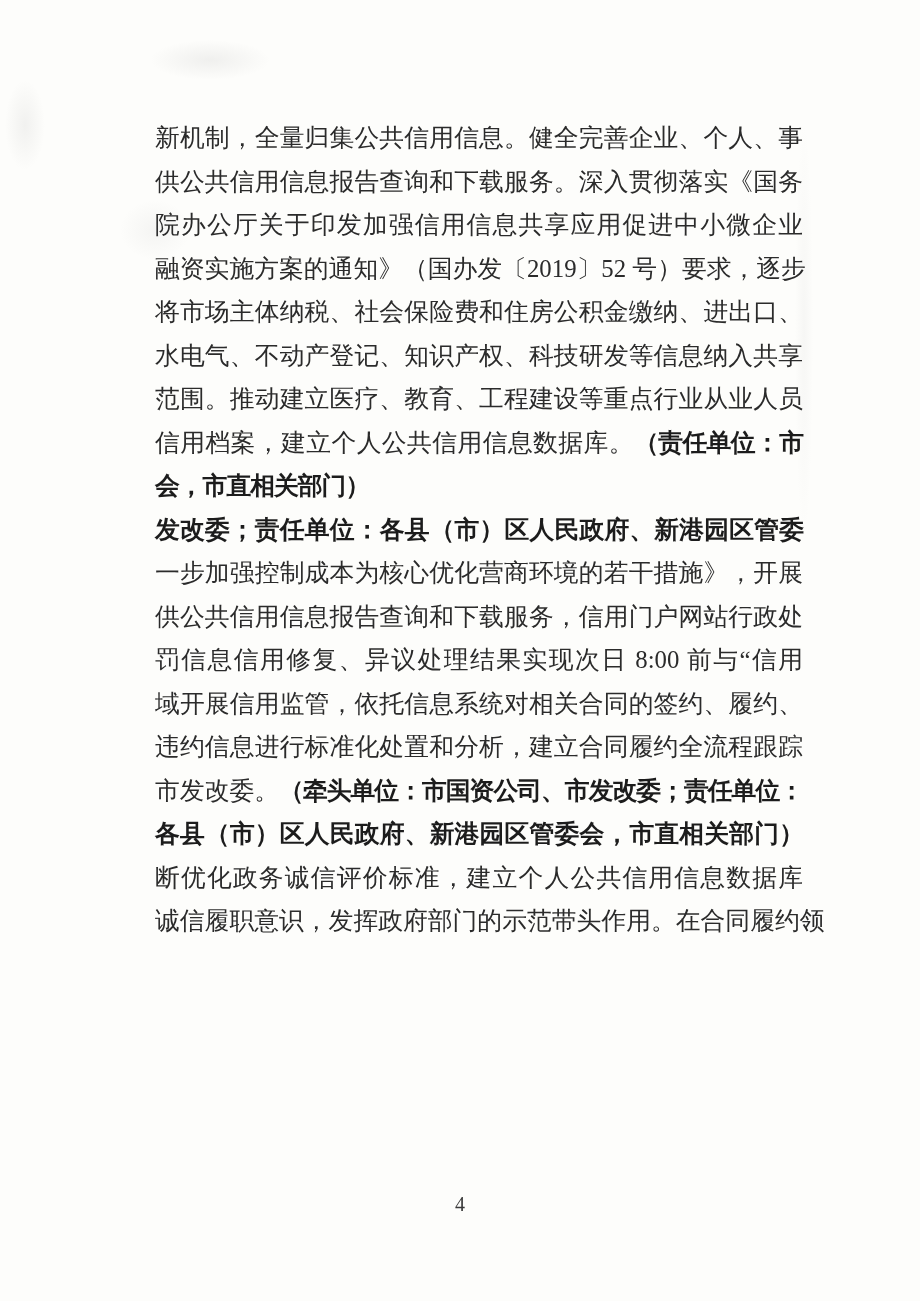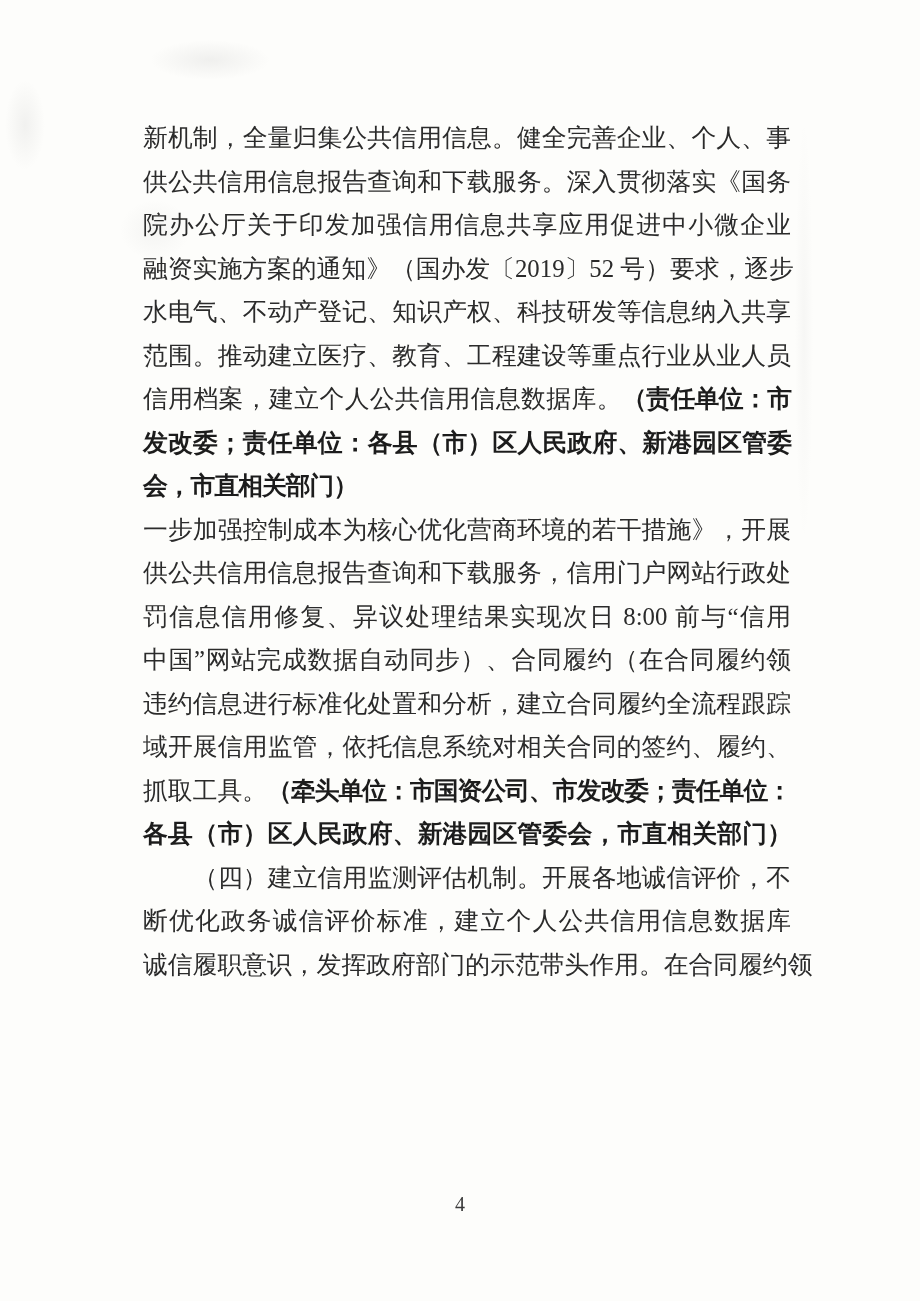--- a/index.html
+++ b/index.html
@@ -31,21 +31,21 @@
         background: radial-gradient(closest-side, rgba(120,120,120,0.10), rgba(120,120,120,0)); }
   .a2 { left: 5px;   top: 80px;  width: 40px;  height: 90px;
         background: radial-gradient(closest-side, rgba(120,120,120,0.09), rgba(120,120,120,0)); }
   .a3 { left: 120px; top: 200px; width: 70px;  height: 60px;
         background: radial-gradient(closest-side, rgba(130,130,130,0.07), rgba(130,130,130,0)); }
   .a4 { left: 795px; top: 120px; width: 18px;  height: 420px;
         background: radial-gradient(closest-side, rgba(140,140,140,0.06), rgba(140,140,140,0)); }
 
   .text-block {
     position: absolute;
-    left: 143px;
+    left: 155px;
     top: 116px;
     width: 648px;
   }
   .line {
     font-size: 24.8px;
     line-height: 43.5px;
     height: 43.5px;
     white-space: nowrap;
     text-align: justify;
     text-align-last: justify;
@@ -81,32 +81,31 @@
   <div class="artifact a1"></div>
   <div class="artifact a2"></div>
   <div class="artifact a3"></div>
   <div class="artifact a4"></div>
 
   <div class="text-block">
       <div class="line"><span class="seg">新机制，全量归集公共信用信息。健全完善企业、个人、事</span></div>
       <div class="line"><span class="seg">供公共信用信息报告查询和下载服务。深入贯彻落实《国务</span></div>
       <div class="line"><span class="seg">院办公厅关于印发加强信用信息共享应用促进中小微企业</span></div>
       <div class="line"><span class="seg">融资实施方案的通知》（国办发〔2019〕52 号）要求，逐步</span></div>
+      <div class="line"><span class="seg">将市场主体纳税、社会保险费和住房公积金缴纳、进出口、</span></div>
       <div class="line"><span class="seg">水电气、不动产登记、知识产权、科技研发等信息纳入共享</span></div>
       <div class="line"><span class="seg">范围。推动建立医疗、教育、工程建设等重点行业从业人员</span></div>
       <div class="line"><span class="seg">信用档案，建立个人公共信用信息数据库。</span><span class="seg bold">（责任单位：市</span></div>
+      <div class="line para-end"><span class="seg bold">会，市直相关部门）</span></div>
       <div class="line"><span class="seg bold">发改委；责任单位：各县（市）区人民政府、新港园区管委</span></div>
-      <div class="line para-end"><span class="seg bold">会，市直相关部门）</span></div>
       <div class="line"><span class="seg">一步加强控制成本为核心优化营商环境的若干措施》，开展</span></div>
       <div class="line"><span class="seg">供公共信用信息报告查询和下载服务，信用门户网站行政处</span></div>
       <div class="line"><span class="seg">罚信息信用修复、异议处理结果实现次日 8:00 前与“信用</span></div>
-      <div class="line"><span class="seg">中国”网站完成数据自动同步）、合同履约（在合同履约领</span></div>
+      <div class="line"><span class="seg">域开展信用监管，依托信息系统对相关合同的签约、履约、</span></div>
       <div class="line"><span class="seg">违约信息进行标准化处置和分析，建立合同履约全流程跟踪</span></div>
-      <div class="line"><span class="seg">域开展信用监管，依托信息系统对相关合同的签约、履约、</span></div>
-      <div class="line"><span class="seg">抓取工具。</span><span class="seg bold">（牵头单位：市国资公司、市发改委；责任单位：</span></div>
+      <div class="line"><span class="seg">市发改委。</span><span class="seg bold">（牵头单位：市国资公司、市发改委；责任单位：</span></div>
       <div class="line"><span class="seg bold">各县（市）区人民政府、新港园区管委会，市直相关部门）</span></div>
-      <div class="line indent"><span class="seg">（四）建立信用监测评估机制。开展各地诚信评价，不</span></div>
       <div class="line"><span class="seg">断优化政务诚信评价标准，建立个人公共信用信息数据库</span></div>
       <div class="line"><span class="seg">诚信履职意识，发挥政府部门的示范带头作用。在合同履约领</span></div>
     </div>
 
   <div class="page-number">4</div>
 </div>
 
 </body></html>

